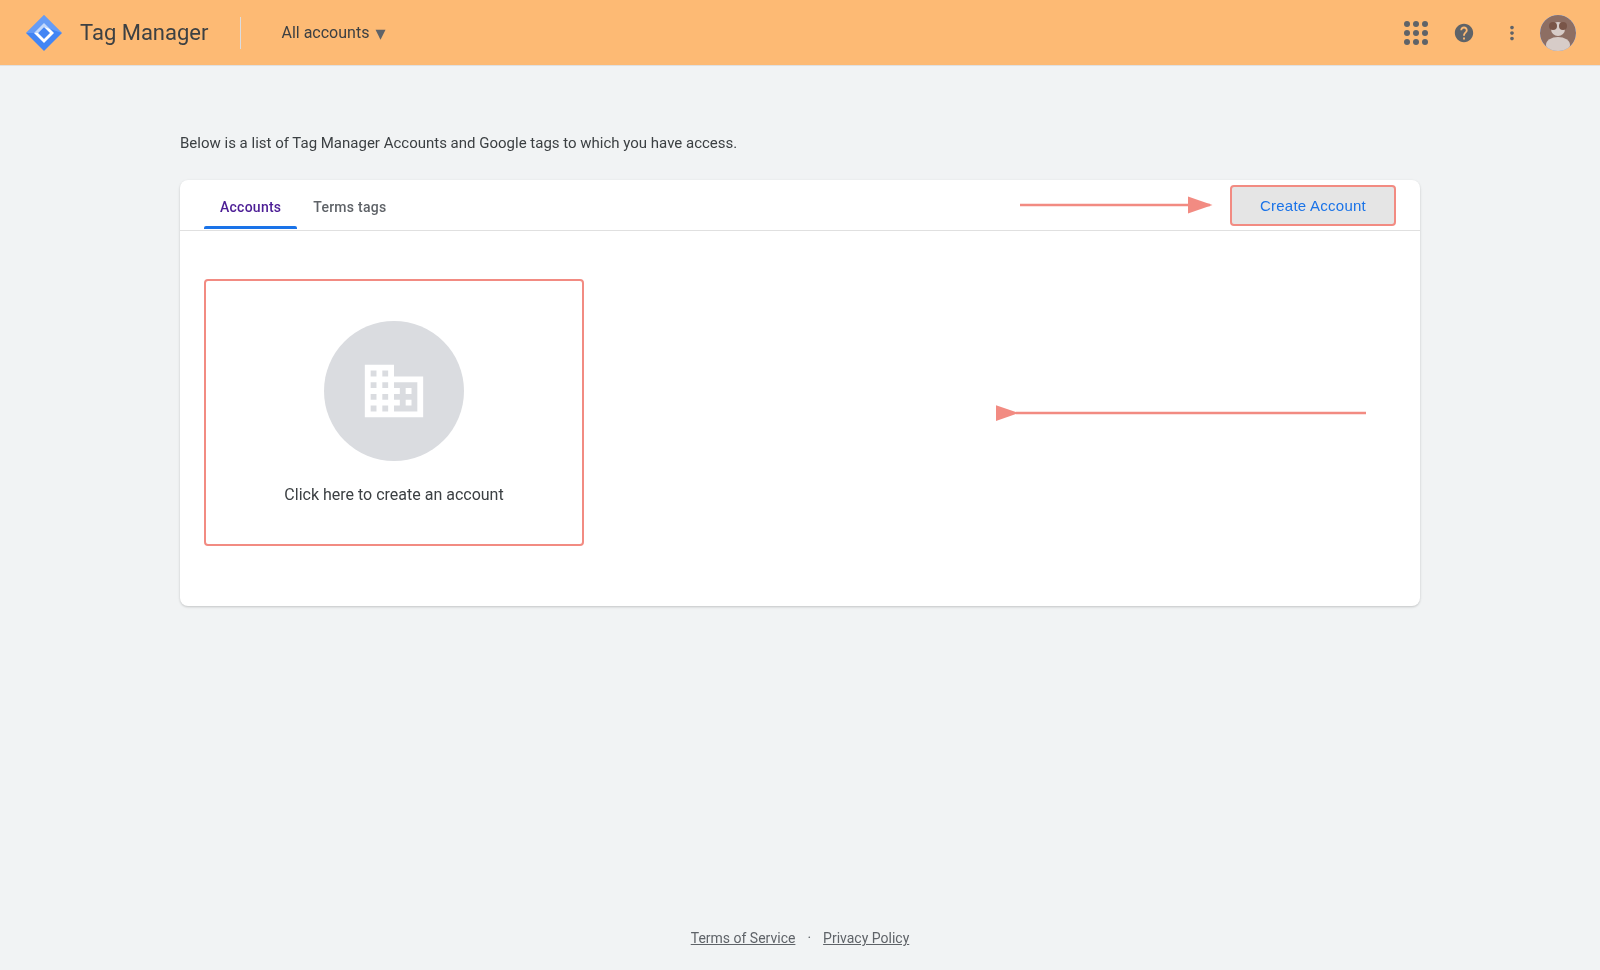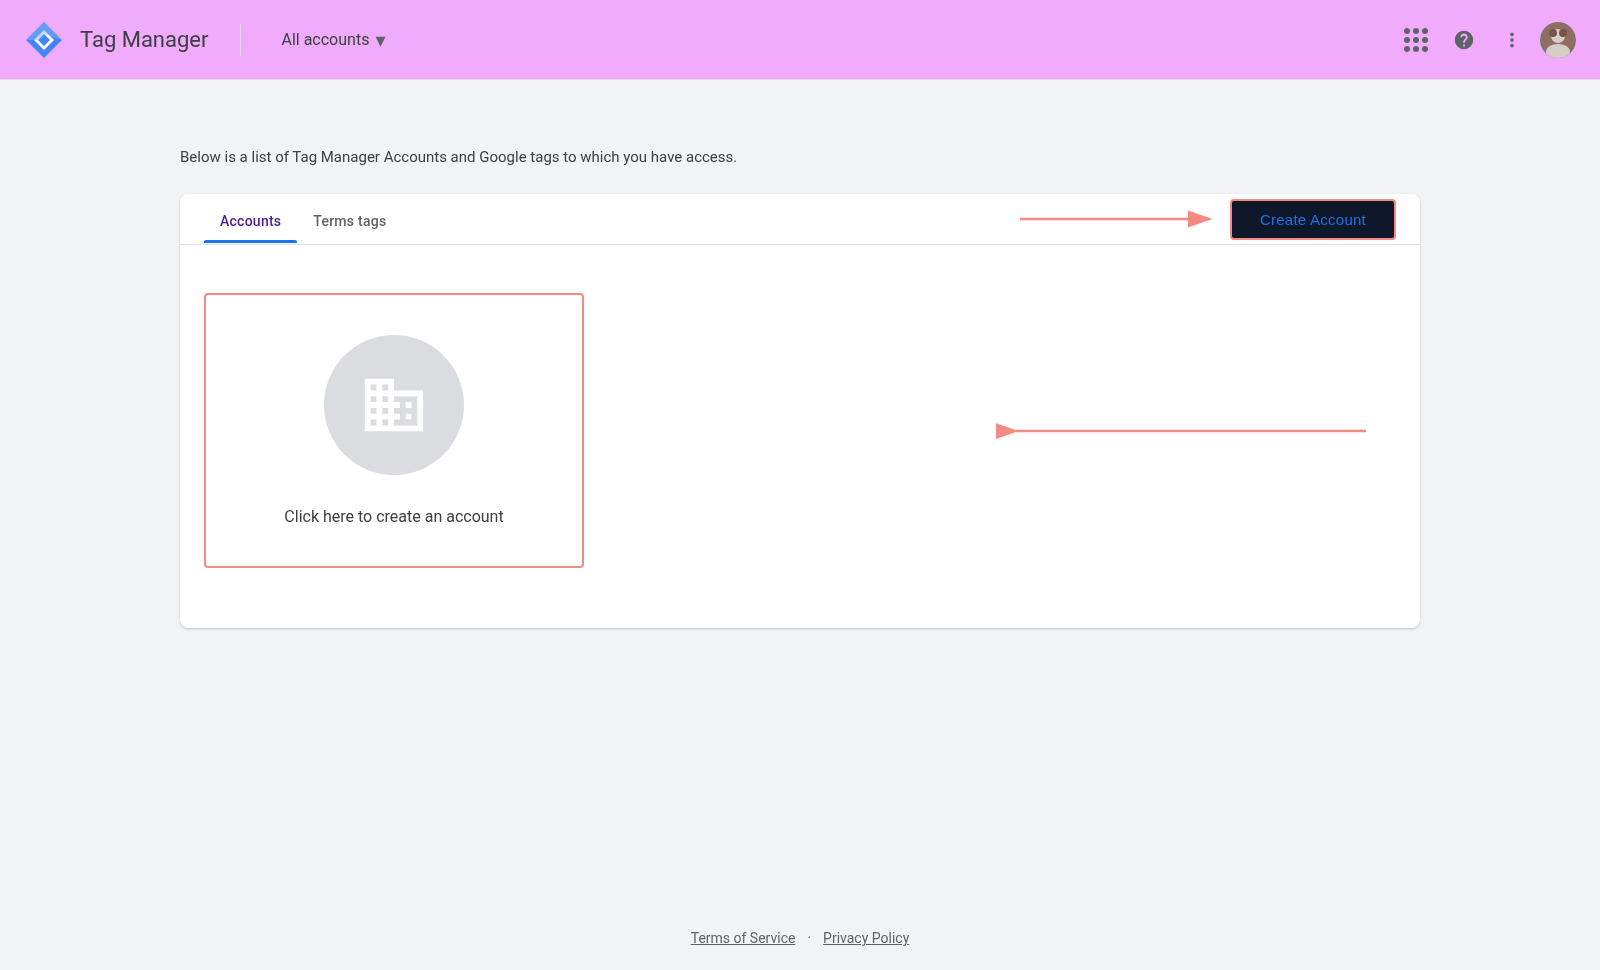--- a/index.html
+++ b/index.html
@@ -11,22 +11,22 @@
     body {
       font-family: 'Google Sans', Roboto, Arial, sans-serif;
       background: #f1f3f4;
       width: 1600px;
       min-height: 970px;
       overflow: hidden;
     }
 
     
     .header {
-      background: #f0abfc;
-      height: 80px;
+      background: #fdba74;
+      height: 66px;
       display: flex;
       align-items: center;
       padding: 8px 24px;
       border-bottom: 1px solid #e0e0e0;
       position: relative;
       z-index: 10;
     }
 
     .header-left {
       display: flex;
@@ -159,21 +159,21 @@
       height: 3px;
       background: #1a73e8;
       border-radius: 2px 2px 0 0;
     }
 
     .tab.inactive {
       color: #5f6368;
     }
 
     .create-account-btn {
-      background: #0f172a;
+      background: #e5e5e5;
       color: #1a73e8;
       border: 2px solid #f28b82;
       border-radius: 4px;
       padding: 10px 28px;
       font-size: 15px;
       font-weight: 500;
       cursor: pointer;
       letter-spacing: 0.25px;
       white-space: nowrap;
       outline: none;
@@ -187,21 +187,21 @@
       position: relative;
     }
 
     .empty-state-card {
       border: 2px solid #f28b82;
       border-radius: 4px;
       padding: 40px 48px;
       display: flex;
       flex-direction: column;
       align-items: center;
-      gap: 32px;
+      gap: 24px;
       cursor: pointer;
       min-width: 380px;
     }
 
     .empty-icon-circle {
       width: 140px;
       height: 140px;
       border-radius: 50%;
       background: #dadce0;
       display: flex;

